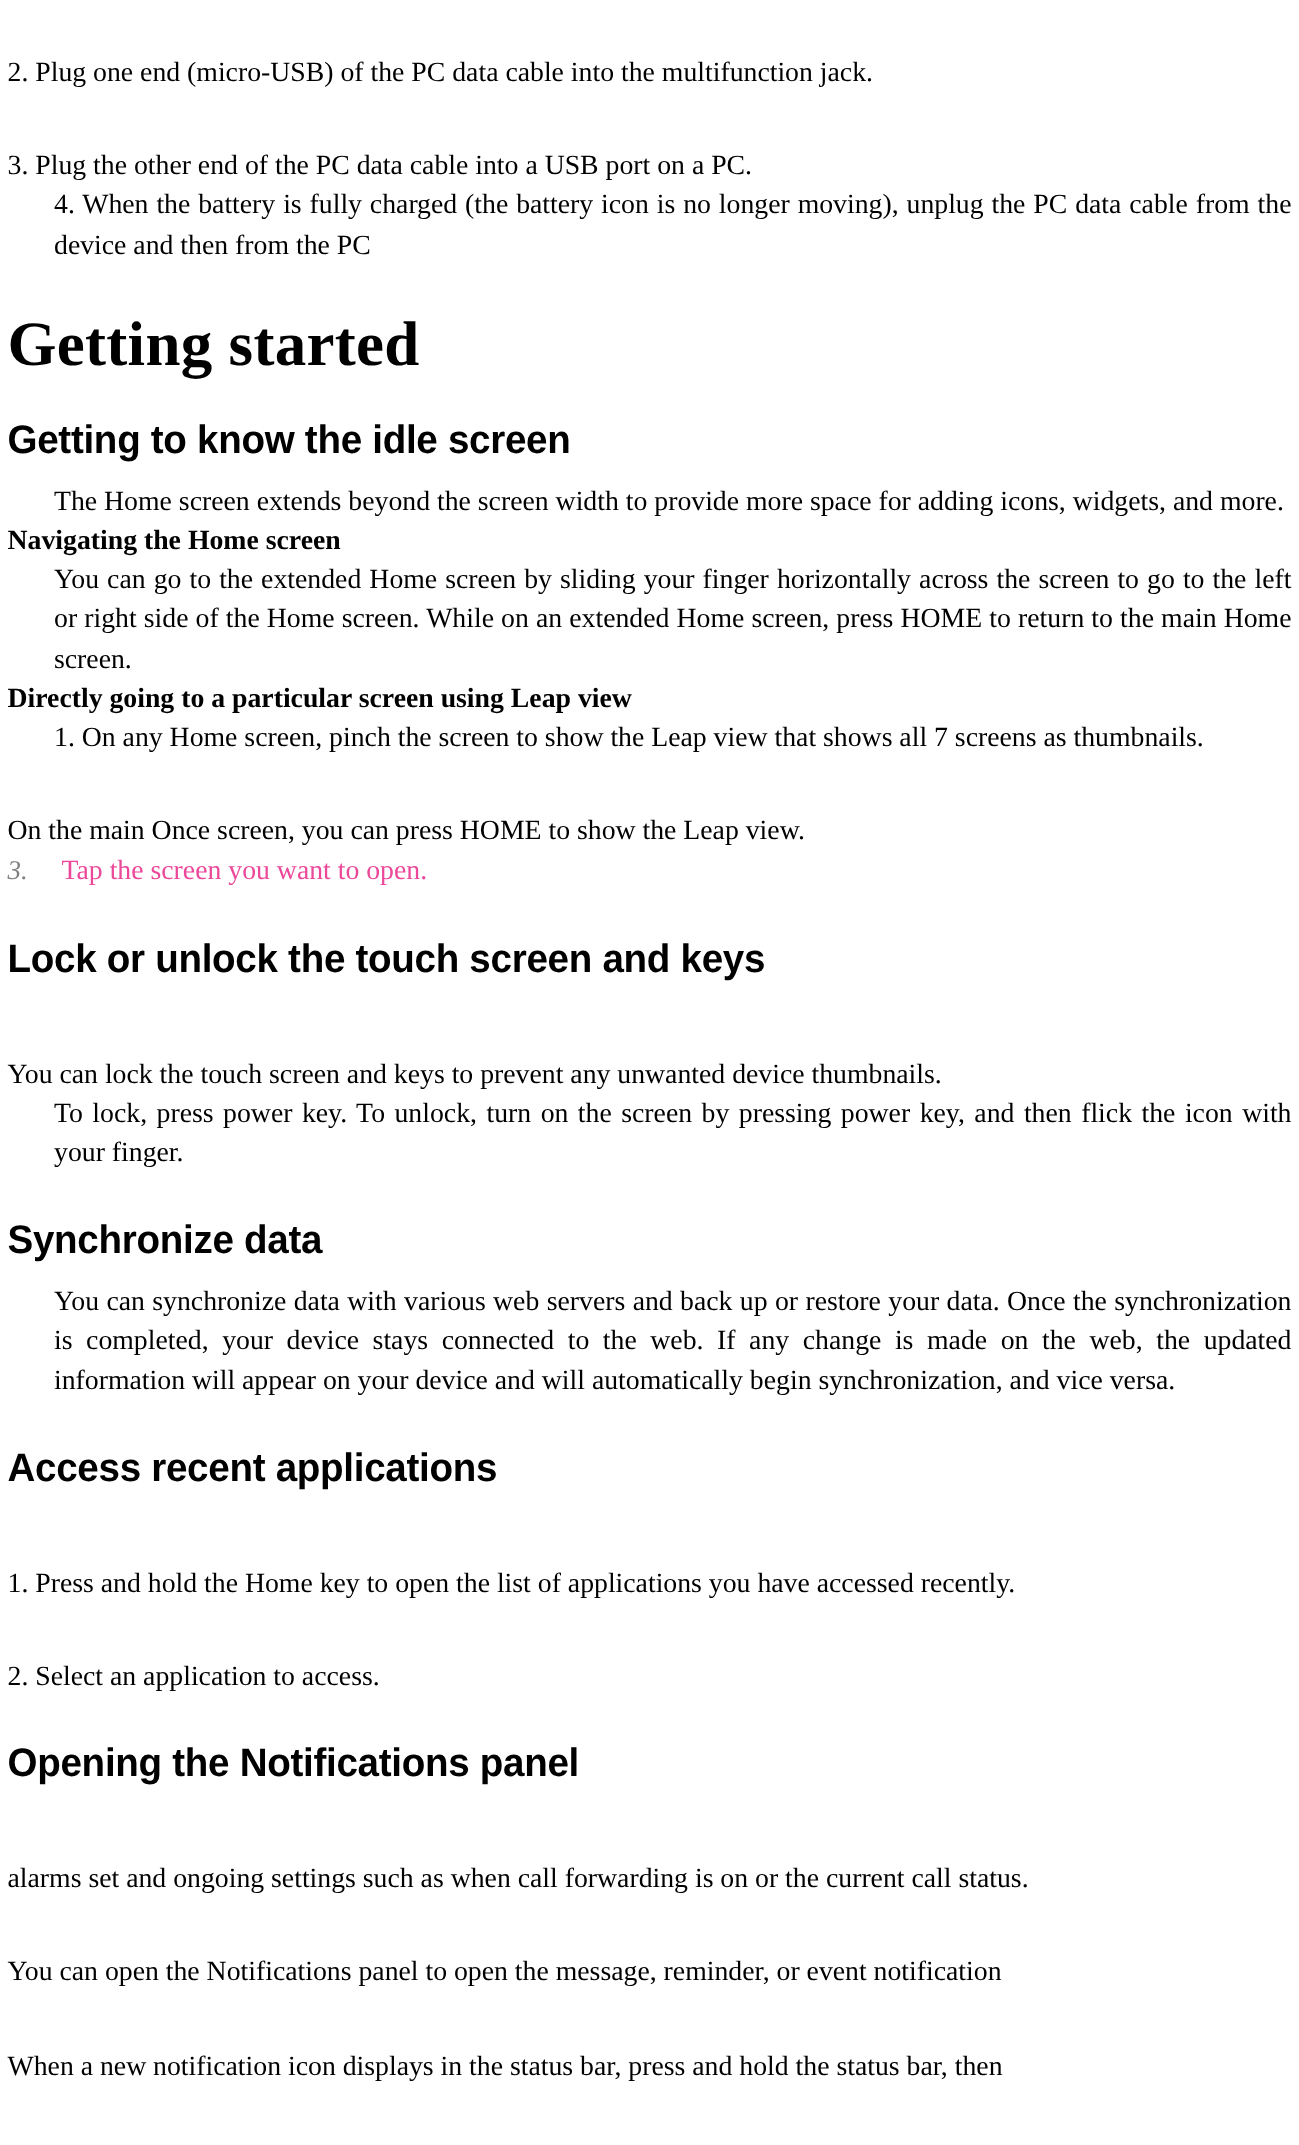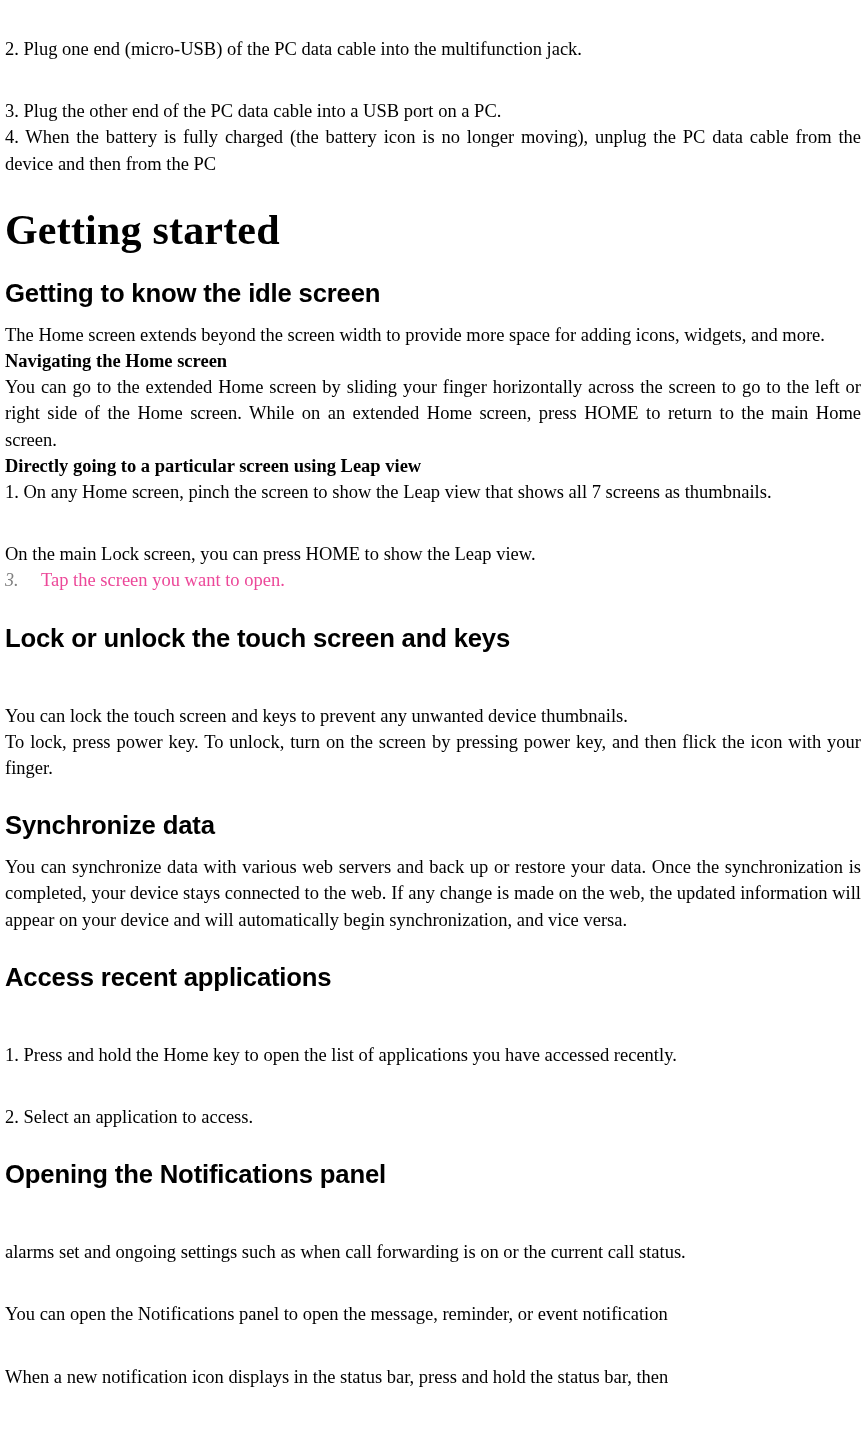--- a/index.html
+++ b/index.html
@@ -27,20 +27,21 @@
   
   p {
     margin: 0;
     font-size: 18.5px;
     line-height: 26.2px;
     color: #000;
   }
   p.justify {
     text-align: justify;
     text-align-last: left;
+    margin-left: 31px;
   }
   p.left {
     text-align: left;
     margin-top: 36px;
   }
 
   
   h1.doc-h1 {
     margin: 0;
     font-family: "Liberation Serif", "DejaVu Serif", serif;
@@ -116,21 +117,21 @@
   <p class="justify">The Home screen extends beyond the screen width to provide more space for adding icons, widgets, and more.</p>
 
   <h3 class="doc-h3">Navigating the Home screen</h3>
 
   <p class="justify">You can go to the extended Home screen by sliding your finger horizontally across the screen to go to the left or right side of the Home screen. While on an extended Home screen, press HOME to return to the main Home screen.</p>
 
   <h3 class="doc-h3">Directly going to a particular screen using Leap view</h3>
 
   <p class="justify">1. On any Home screen, pinch the screen to show the Leap view that shows all 7 screens as thumbnails.</p>
 
-  <p class="left">On the main Lock screen, you can press HOME to show the Leap view.</p>
+  <p class="left">On the main Once screen, you can press HOME to show the Leap view.</p>
 
   <div class="num-item">
     <span class="num">3.</span>
     <span class="num-text">Tap the screen you want to open.</span>
   </div>
 
   <div class="sp-h2-before"></div>
 
   <h2 class="doc-h2">Lock or unlock the touch screen and keys</h2>
   <div class="sp-h2-after"></div>

